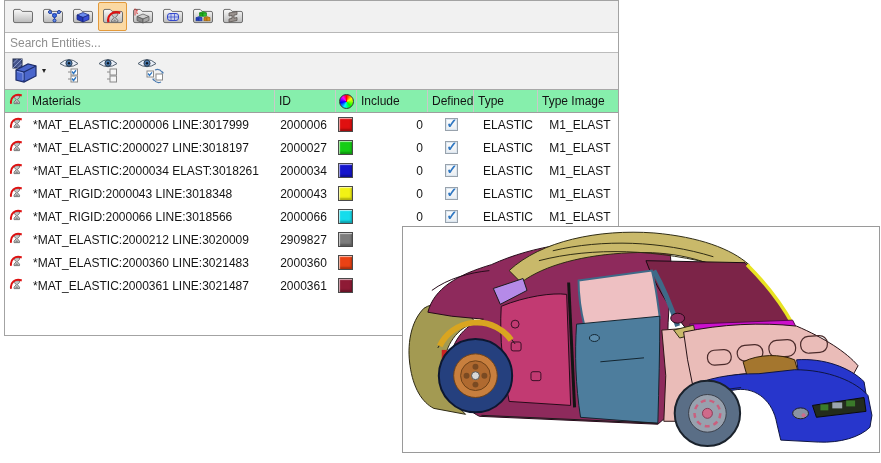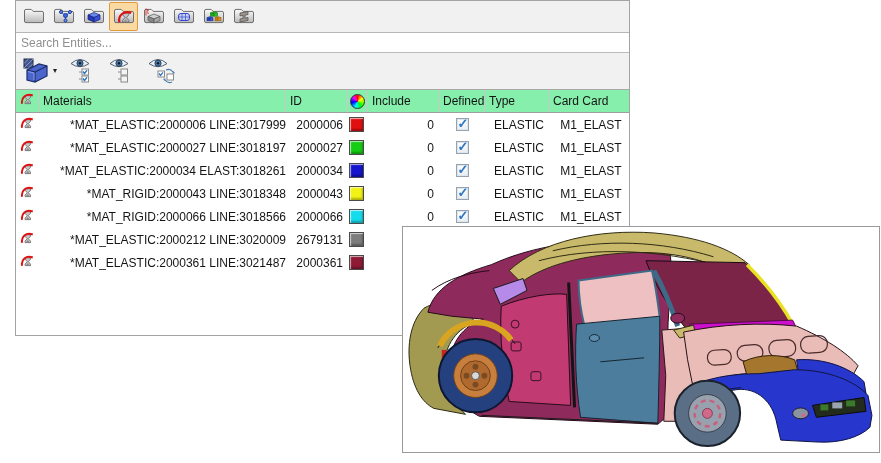--- a/index.html
+++ b/index.html
@@ -1,20 +1,20 @@
 <!DOCTYPE html>
 <html><head>
 <meta charset="utf-8">
 <style>
   html,body{margin:0;padding:0;background:#ffffff;}
   #app{position:relative;width:881px;height:463px;background:#ffffff;overflow:hidden;
        font-family:"Liberation Sans",sans-serif;font-size:12px;color:#141414;}
 
   
-  #browser{position:absolute;left:15px;top:0;width:615px;height:336px;background:#ffffff;
+  #browser{position:absolute;left:4px;top:0;width:615px;height:336px;background:#ffffff;
            border:1px solid #a3a3a3;box-sizing:border-box;z-index:1;overflow:hidden;}
 
   .toolbar1{height:31px;background:#f1f1f1;border-bottom:1px solid #b7b7b7;
             display:flex;align-items:center;padding-left:3px;}
   .tb-btn{width:27px;height:27px;display:flex;align-items:center;justify-content:center;
           border:1px solid transparent;border-radius:2px;margin-right:1px;cursor:default;}
   .tb-btn.selected{background:#fbd9a3;border-color:#e39a3b;}
 
   .search-row{height:19px;background:#ffffff;border-bottom:1px solid #bcbcbc;}
   .search-row input{width:100%;height:100%;border:none;outline:none;box-sizing:border-box;
@@ -31,22 +31,22 @@
          height:22px;background:#86efac;border-bottom:1px solid #9e9e9e;}
   .ghead .hcell{display:flex;align-items:center;border-right:1px solid #c9c9c9;
                 padding-left:4px;overflow:hidden;white-space:nowrap;}
   .ghead .hcell:last-child{border-right:none;}
   .ghead .hcell.cicon{justify-content:center;padding-left:0;}
 
   .rows{background:#ffffff;}
   .grow{display:grid;grid-template-columns:23px 247px 61px 21px 71px 46px 64px 80px;
         height:23px;align-items:center;}
   .cell{overflow:hidden;white-space:nowrap;}
-  .c-mat{padding-left:5px;text-align:right;}
-  .c-id{text-align:right;padding-right:4px;}
+  .c-mat{padding-left:5px;}
+  .c-id{text-align:center;padding-right:4px;}
   .c-inc{text-align:right;padding-right:5px;}
   .c-type,.c-card{padding-left:4px;text-align:center;}
   .c-entity{display:flex;justify-content:center;}
   .c-sw{display:flex;justify-content:flex-start;padding-left:2px;}
   .swatch{width:13px;height:13px;border:1px solid #4a4a4a;
           box-shadow:inset 1px 1px 1px rgba(255,255,255,.65), inset -1px -2px 2px rgba(0,0,0,.28);}
   .c-def{display:flex;justify-content:center;}
   .checkbox{width:13px;height:13px;box-sizing:border-box;border:1px solid #98a2ac;
             background:linear-gradient(#fdfdfd,#e9edf1);position:relative;
             box-shadow:inset 0 0 0 1px #dbe6f0;}
@@ -247,21 +247,21 @@
             </svg></span>
       </div>
       <div class="hcell">Materials</div>
       <div class="hcell">ID</div>
       <div class="hcell cicon">
         <span class="color-wheel"></span>
       </div>
       <div class="hcell">Include</div>
       <div class="hcell">Defined</div>
       <div class="hcell">Type</div>
-      <div class="hcell">Card Card</div>
+      <div class="hcell">Type Image</div>
     </div>
 
     <div class="rows">
       <div class="grow">
         <div class="cell c-entity">
           <span>
             <svg class="mat-icon" viewBox="0 0 16 16">
                 <use href="#mat-glyph"></use>
               </svg></span>
         </div>
@@ -361,32 +361,51 @@
 
 
       <div class="grow">
         <div class="cell c-entity">
           <span>
             <svg class="mat-icon" viewBox="0 0 16 16">
                 <use href="#mat-glyph"></use>
               </svg></span>
         </div>
         <div class="cell c-mat">*MAT_ELASTIC:2000212 LINE:3020009</div>
-        <div class="cell c-id">2679131</div>
+        <div class="cell c-id">2909827</div>
         <div class="cell c-sw">
           <span class="swatch" style="background: rgb(125, 125, 125);"></span>
         </div>
         <div class="cell c-inc"></div>
         <div class="cell c-def">
           
         </div>
         <div class="cell c-type"></div>
         <div class="cell c-card"></div>
       </div>
 
+      <div class="grow">
+        <div class="cell c-entity">
+          <span>
+            <svg class="mat-icon" viewBox="0 0 16 16">
+                <use href="#mat-glyph"></use>
+              </svg></span>
+        </div>
+        <div class="cell c-mat">*MAT_ELASTIC:2000360 LINE:3021483</div>
+        <div class="cell c-id">2000360</div>
+        <div class="cell c-sw">
+          <span class="swatch" style="background: rgb(234, 66, 20);"></span>
+        </div>
+        <div class="cell c-inc"></div>
+        <div class="cell c-def">
+          
+        </div>
+        <div class="cell c-type"></div>
+        <div class="cell c-card"></div>
+      </div>
 
       <div class="grow">
         <div class="cell c-entity">
           <span>
             <svg class="mat-icon" viewBox="0 0 16 16">
                 <use href="#mat-glyph"></use>
               </svg></span>
         </div>
         <div class="cell c-mat">*MAT_ELASTIC:2000361 LINE:3021487</div>
         <div class="cell c-id">2000361</div>

